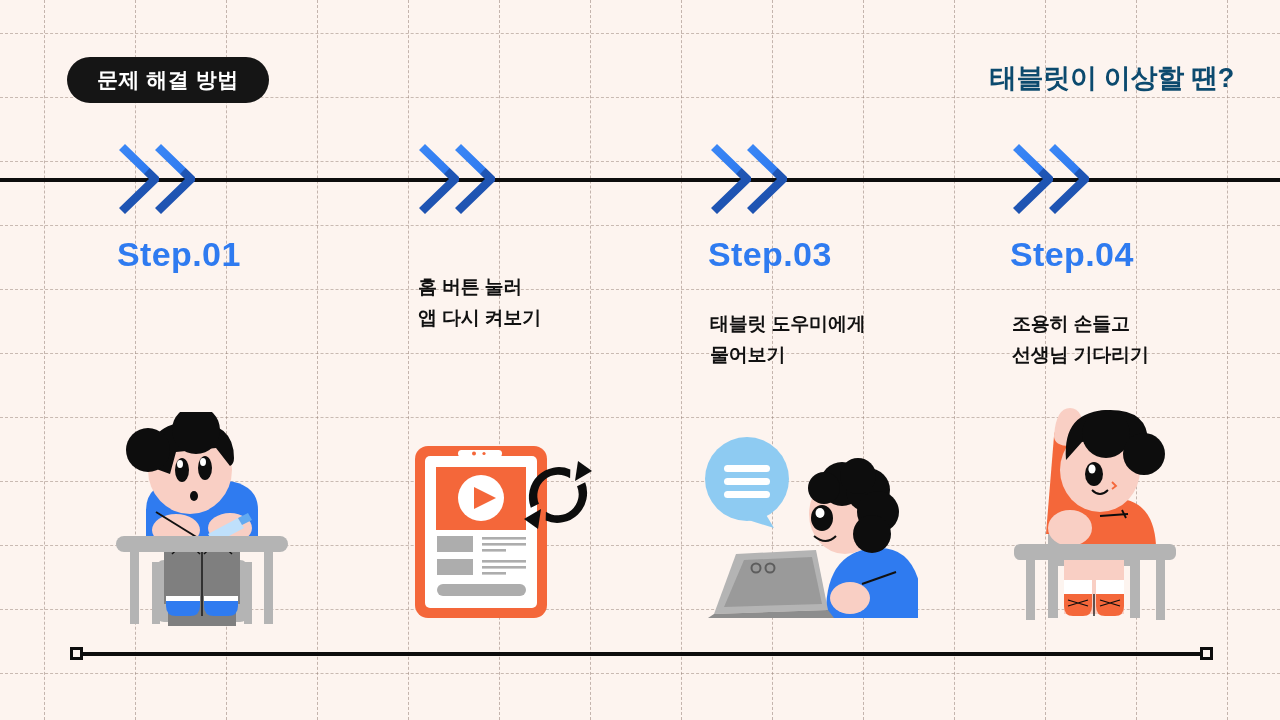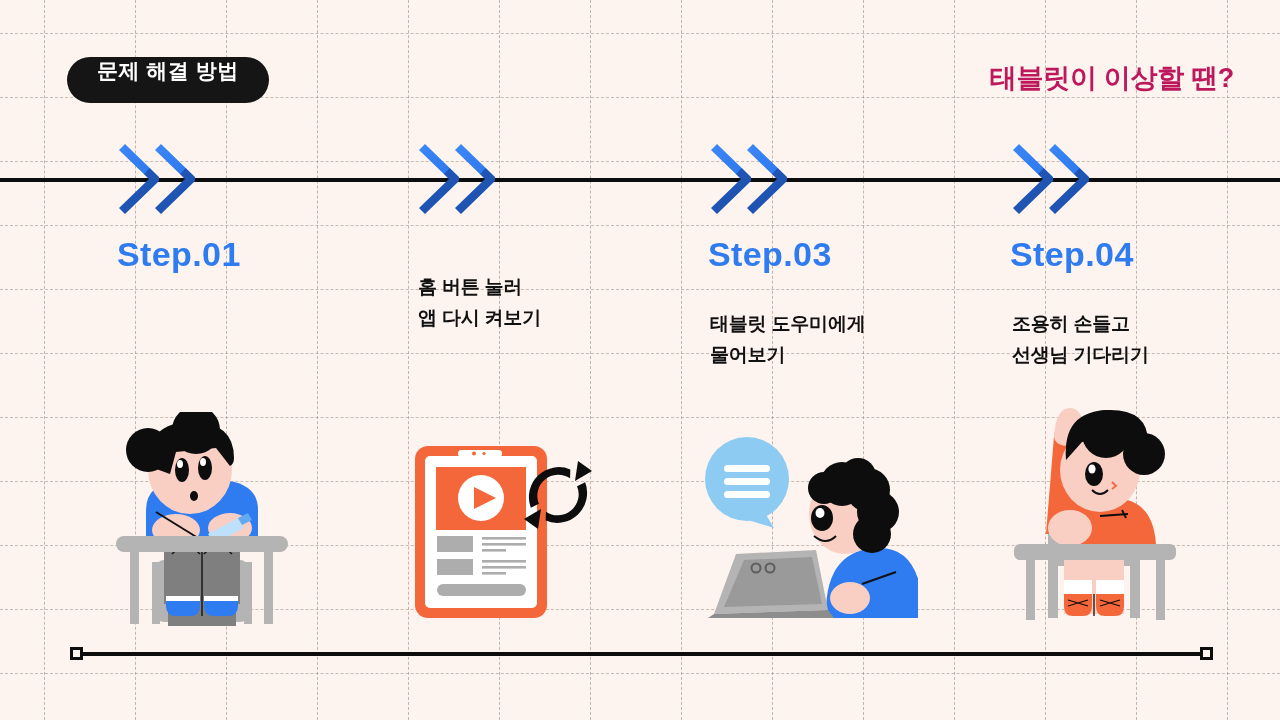--- a/index.html
+++ b/index.html
@@ -41,37 +41,38 @@
   
   .title-pill {
     position: absolute;
     left: 67px;
     top: 57px;
     height: 46px;
     padding: 0 30px;
     background: #151515;
     border-radius: 24px;
     display: flex;
+    align-items: center;
     justify-content: center;
   }
   .title-pill span {
     color: #ffffff;
     font-size: 21px;
     font-weight: bold;
     letter-spacing: 0.5px;
     white-space: nowrap;
   }
 
   .subtitle {
     position: absolute;
     right: 46px;
     top: 60px;
     font-size: 27px;
     font-weight: bold;
-    color: #be185d;
+    color: #0c4a6e;
     white-space: nowrap;
     letter-spacing: -0.3px;
   }
 
   
   .timeline-rule {
     position: absolute;
     left: 0;
     top: 178px;
     width: 1280px;

